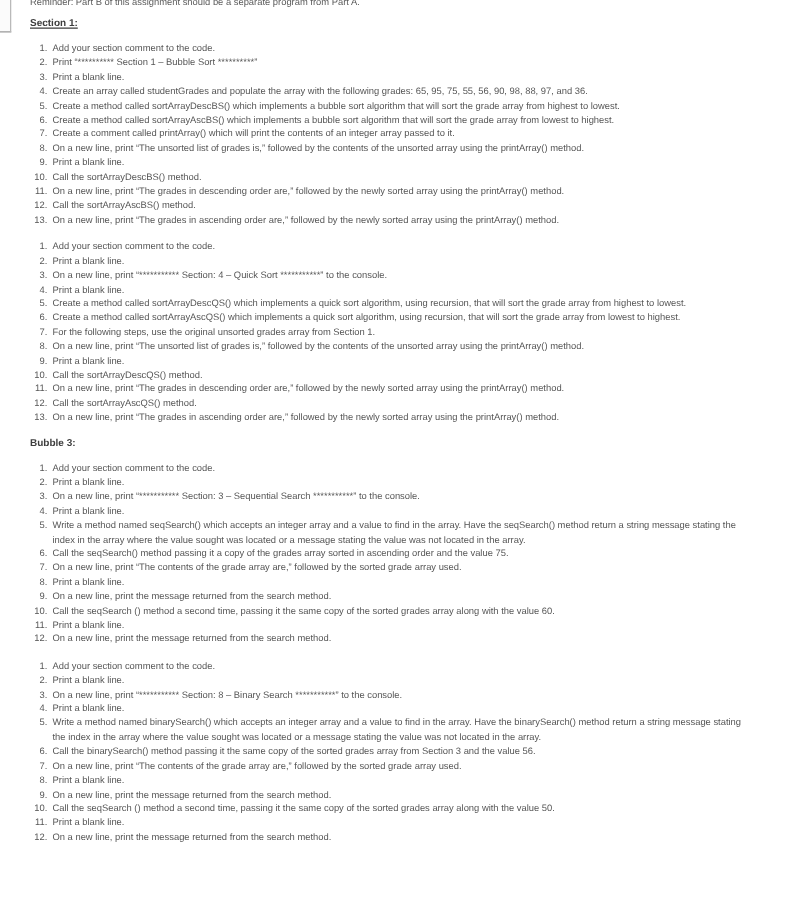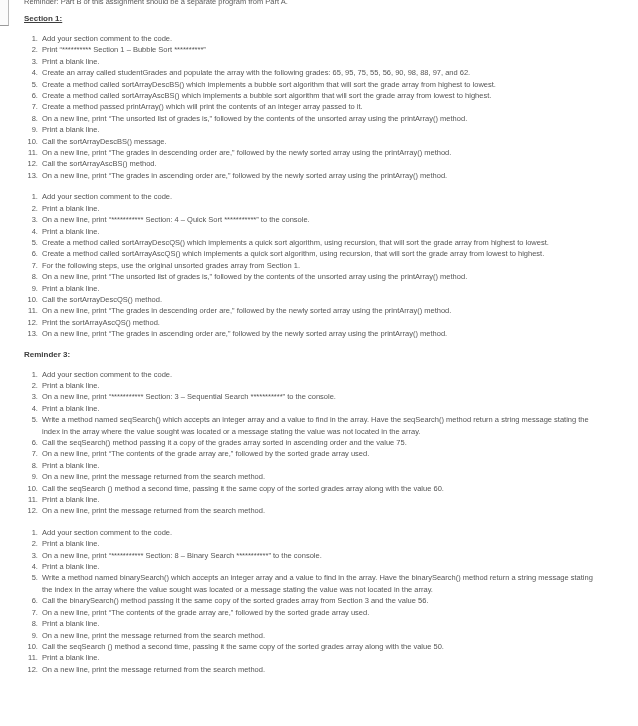--- a/index.html
+++ b/index.html
@@ -64,49 +64,49 @@
 
 <div class="content">
 
   <div class="reminder">Reminder: Part B of this assignment should be a separate program from Part A.</div>
 
   <h3 class="section-heading first">Section 1:</h3>
   <ol class="instruction-list">
       <li>Add your section comment to the code.</li>
       <li>Print “********** Section 1 – Bubble Sort **********”</li>
       <li>Print a blank line.</li>
-      <li>Create an array called studentGrades and populate the array with the following grades: 65, 95, 75, 55, 56, 90, 98, 88, 97, and 62.</li>
+      <li>Create an array called studentGrades and populate the array with the following grades: 65, 95, 75, 55, 56, 90, 98, 88, 97, and 36.</li>
       <li>Create a method called sortArrayDescBS() which implements a bubble sort algorithm that will sort the grade array from highest to lowest.</li>
       <li>Create a method called sortArrayAscBS() which implements a bubble sort algorithm that will sort the grade array from lowest to highest.</li>
-      <li>Create a method passed printArray() which will print the contents of an integer array passed to it.</li>
+      <li>Create a comment called printArray() which will print the contents of an integer array passed to it.</li>
       <li>On a new line, print “The unsorted list of grades is,” followed by the contents of the unsorted array using the printArray() method.</li>
       <li>Print a blank line.</li>
-      <li>Call the sortArrayDescBS() message.</li>
+      <li>Call the sortArrayDescBS() method.</li>
       <li>On a new line, print “The grades in descending order are,” followed by the newly sorted array using the printArray() method.</li>
       <li>Call the sortArrayAscBS() method.</li>
       <li>On a new line, print “The grades in ascending order are,” followed by the newly sorted array using the printArray() method.</li>
     </ol>
 
   <ol class="instruction-list">
       <li>Add your section comment to the code.</li>
       <li>Print a blank line.</li>
       <li>On a new line, print “*********** Section: 4 – Quick Sort ***********” to the console.</li>
       <li>Print a blank line.</li>
       <li>Create a method called sortArrayDescQS() which implements a quick sort algorithm, using recursion, that will sort the grade array from highest to lowest.</li>
       <li>Create a method called sortArrayAscQS() which implements a quick sort algorithm, using recursion, that will sort the grade array from lowest to highest.</li>
       <li>For the following steps, use the original unsorted grades array from Section 1.</li>
       <li>On a new line, print “The unsorted list of grades is,” followed by the contents of the unsorted array using the printArray() method.</li>
       <li>Print a blank line.</li>
       <li>Call the sortArrayDescQS() method.</li>
       <li>On a new line, print “The grades in descending order are,” followed by the newly sorted array using the printArray() method.</li>
-      <li>Print the sortArrayAscQS() method.</li>
+      <li>Call the sortArrayAscQS() method.</li>
       <li>On a new line, print “The grades in ascending order are,” followed by the newly sorted array using the printArray() method.</li>
     </ol>
 
-  <h3 class="section-heading">Reminder 3:</h3>
+  <h3 class="section-heading">Bubble 3:</h3>
   <ol class="instruction-list">
       <li>Add your section comment to the code.</li>
       <li>Print a blank line.</li>
       <li>On a new line, print “*********** Section: 3 – Sequential Search ***********” to the console.</li>
       <li>Print a blank line.</li>
       <li>Write a method named seqSearch() which accepts an integer array and a value to find in the array. Have the seqSearch() method return a string message stating the index in the array where the value sought was located or a message stating the value was not located in the array.</li>
       <li>Call the seqSearch() method passing it a copy of the grades array sorted in ascending order and the value 75.</li>
       <li>On a new line, print “The contents of the grade array are,” followed by the sorted grade array used.</li>
       <li>Print a blank line.</li>
       <li>On a new line, print the message returned from the search method.</li>

